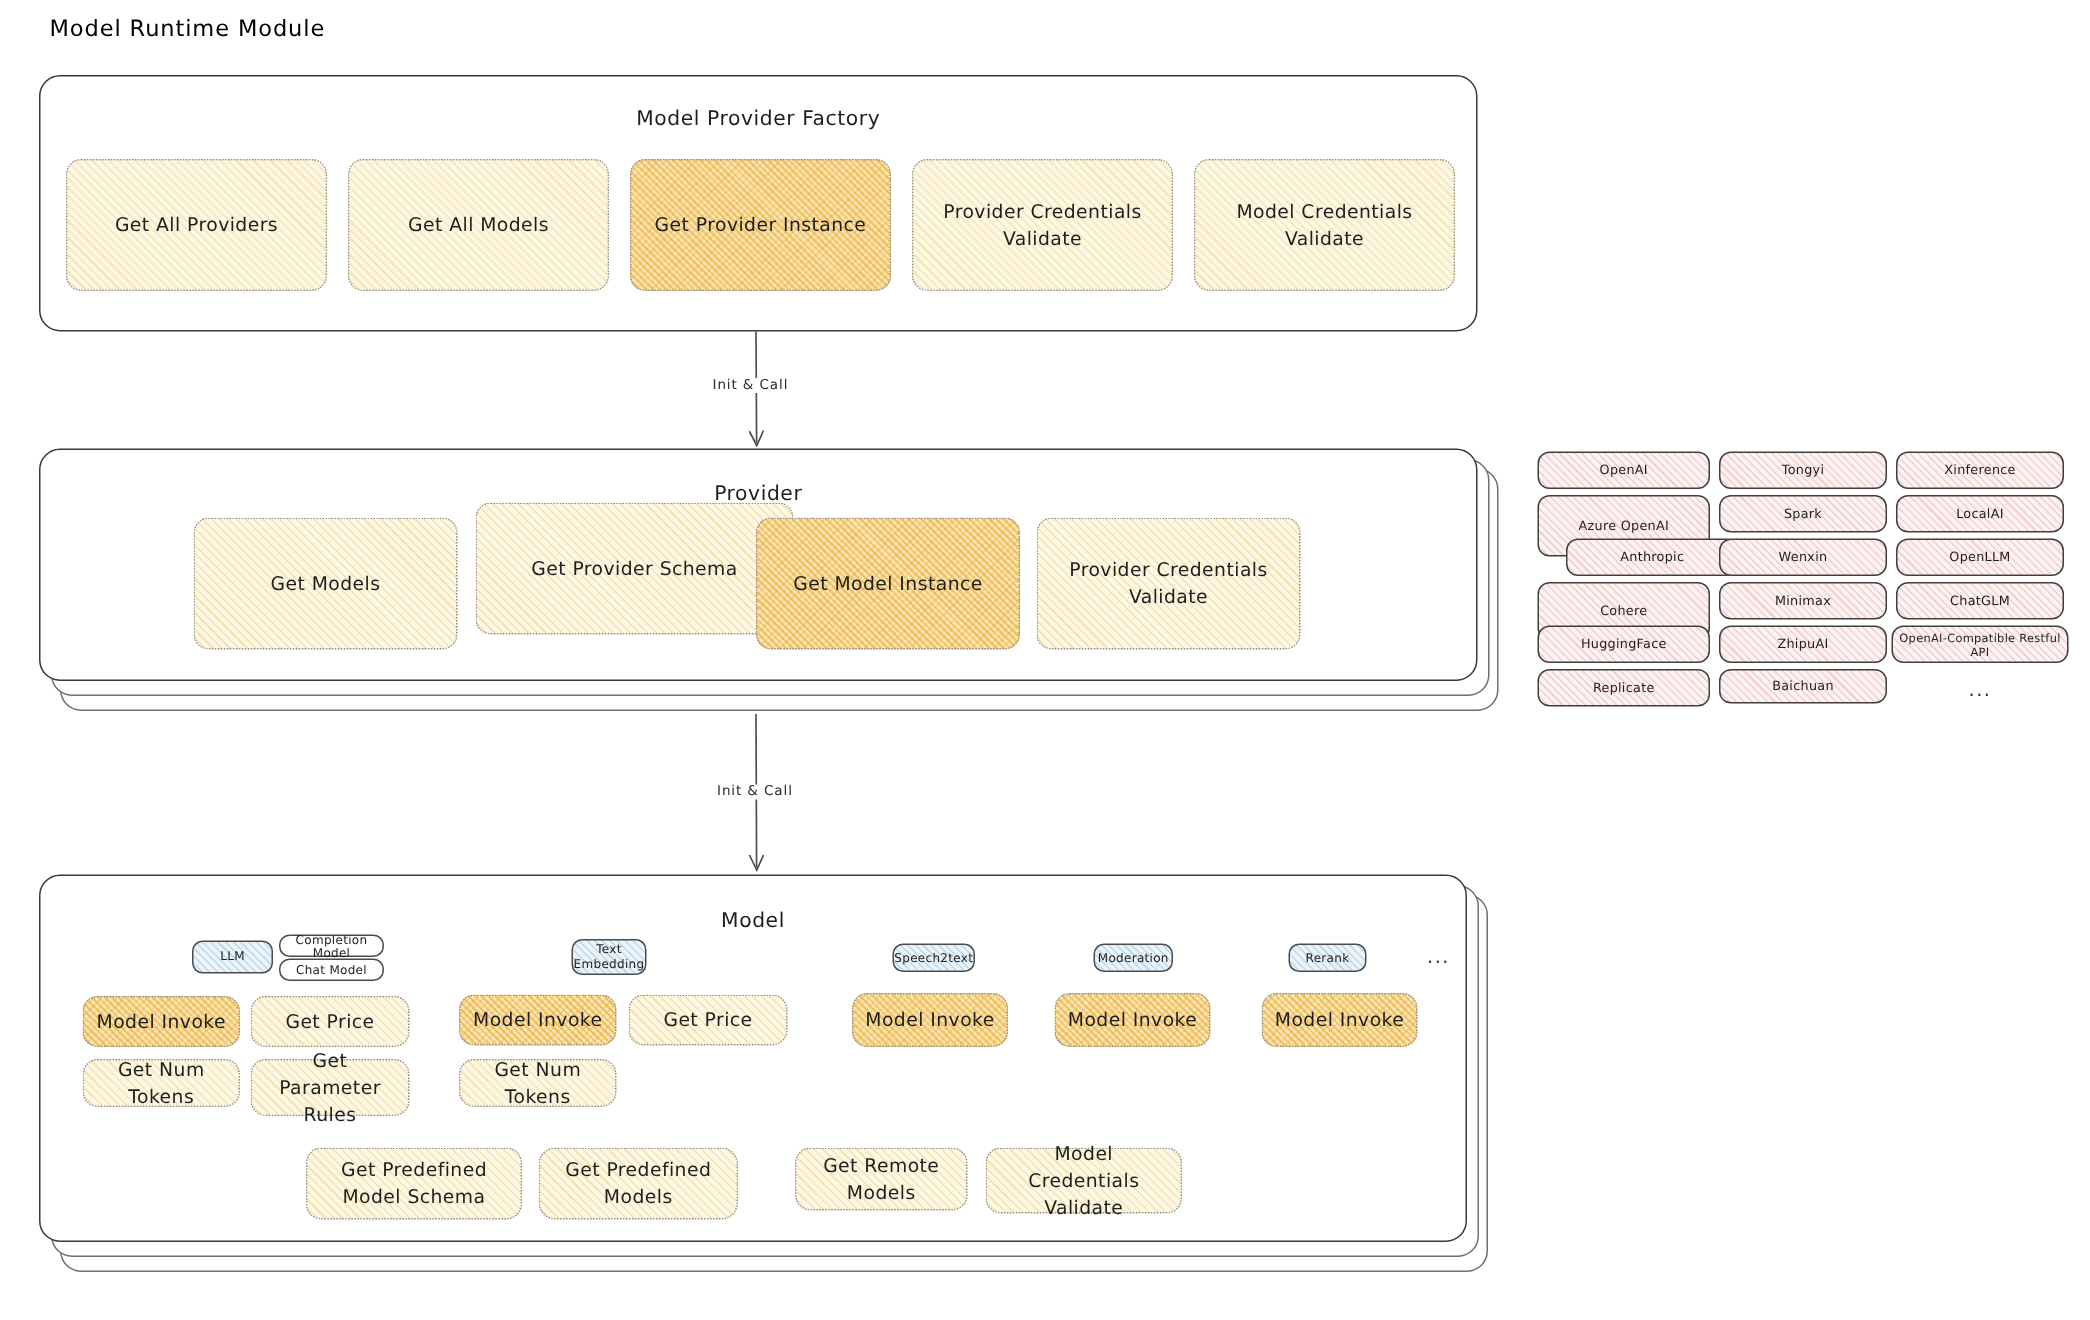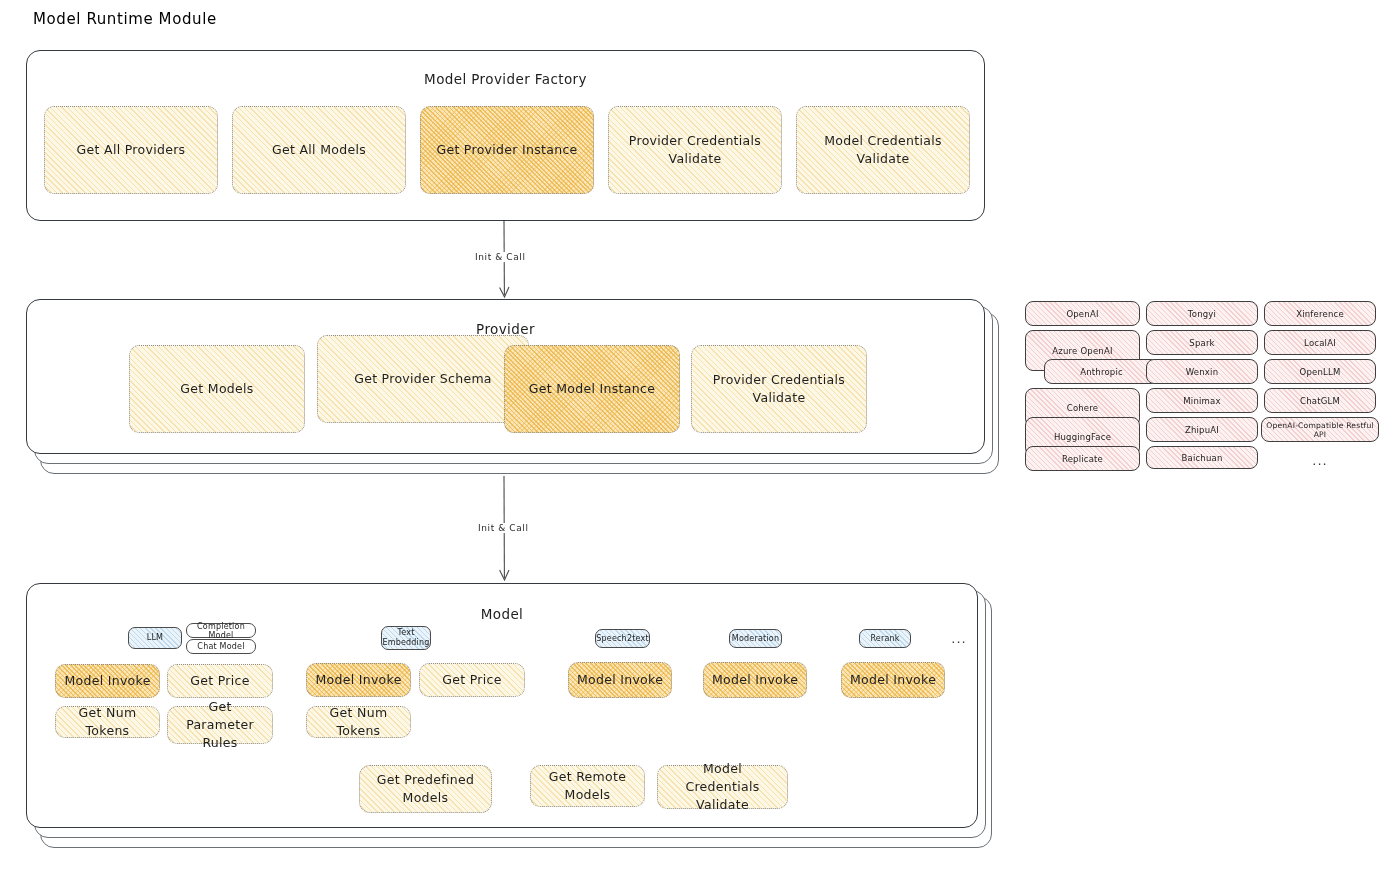--- a/index.html
+++ b/index.html
@@ -193,21 +193,21 @@
   </div>
   <div class="pill-rose" style="left:1025px;top:330px;width:115px;height:41px;">
     <span>Azure OpenAI</span>
   </div>
   <div class="pill-rose" style="left:1025px;top:359px;width:115px;height:25px;margin-left:19px;">
     <span>Anthropic</span>
   </div>
   <div class="pill-rose" style="left:1025px;top:388px;width:115px;height:39px;">
     <span>Cohere</span>
   </div>
-  <div class="pill-rose" style="left:1025px;top:417px;width:115px;height:39px;">
+  <div class="pill-rose" style="left:1025px;top:417px;width:115px;height:25px;">
     <span>HuggingFace</span>
   </div>
   <div class="pill-rose" style="left:1025px;top:446px;width:115px;height:25px;">
     <span>Replicate</span>
   </div>
 
   <div class="pill-rose" style="left:1146px;top:301px;width:112px;height:25px;">
     <span>Tongyi</span>
   </div>
   <div class="pill-rose" style="left:1146px;top:330px;width:112px;height:25px;">
@@ -306,20 +306,23 @@
   </div>
 
   <div class="pill-blue" style="left:859px;top:629px;width:52px;height:19px;">
     <span>Rerank</span>
   </div>
   <div class="hbox fill-strong" style="left:841px;top:662px;width:104px;height:36px;">
     <span>Model Invoke</span>
   </div>
   <div class="ellipsis" style="left:944px;top:631px;width:30px;height:14px;">...</div>
 
+  <div class="hbox fill-light" style="left:204px;top:765px;width:144px;height:48px;">
+    <span>Get Predefined Model Schema</span>
+  </div>
   <div class="hbox fill-light" style="left:359px;top:765px;width:133px;height:48px;border-radius:11px;">
     <span>Get Predefined Models</span>
   </div>
   <div class="hbox fill-light" style="left:502px;top:765px;width:115px;height:42px;margin-left:28px;">
     <span>Get Remote Models</span>
   </div>
   <div class="hbox fill-light" style="left:657px;top:765px;width:131px;height:44px;">
     <span>Model Credentials Validate</span>
   </div>
 

